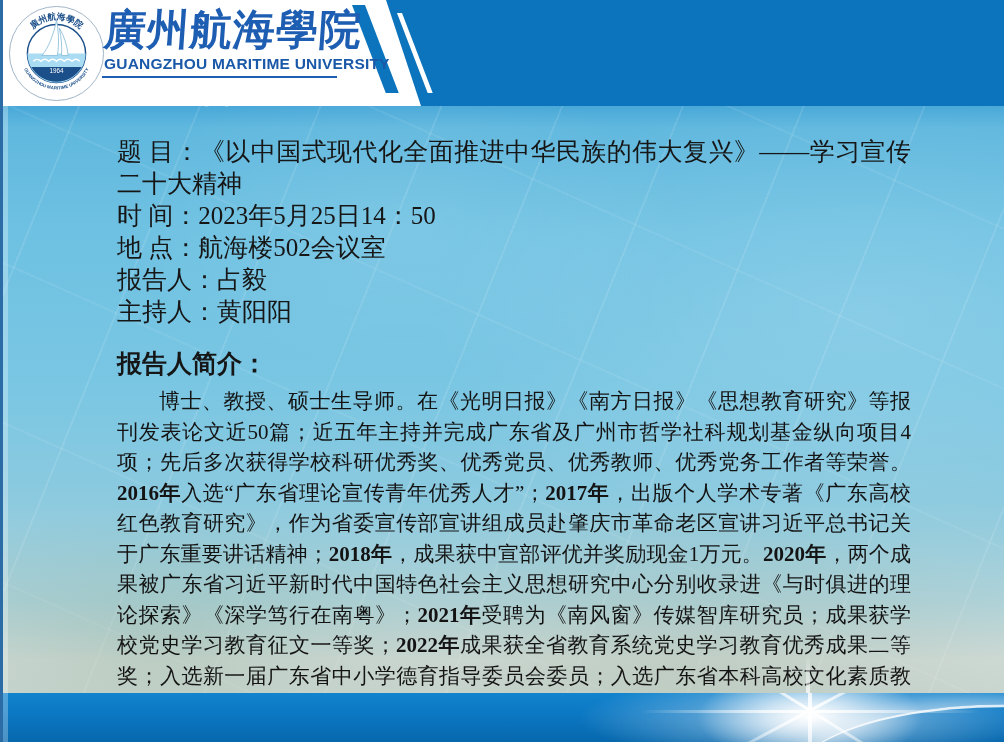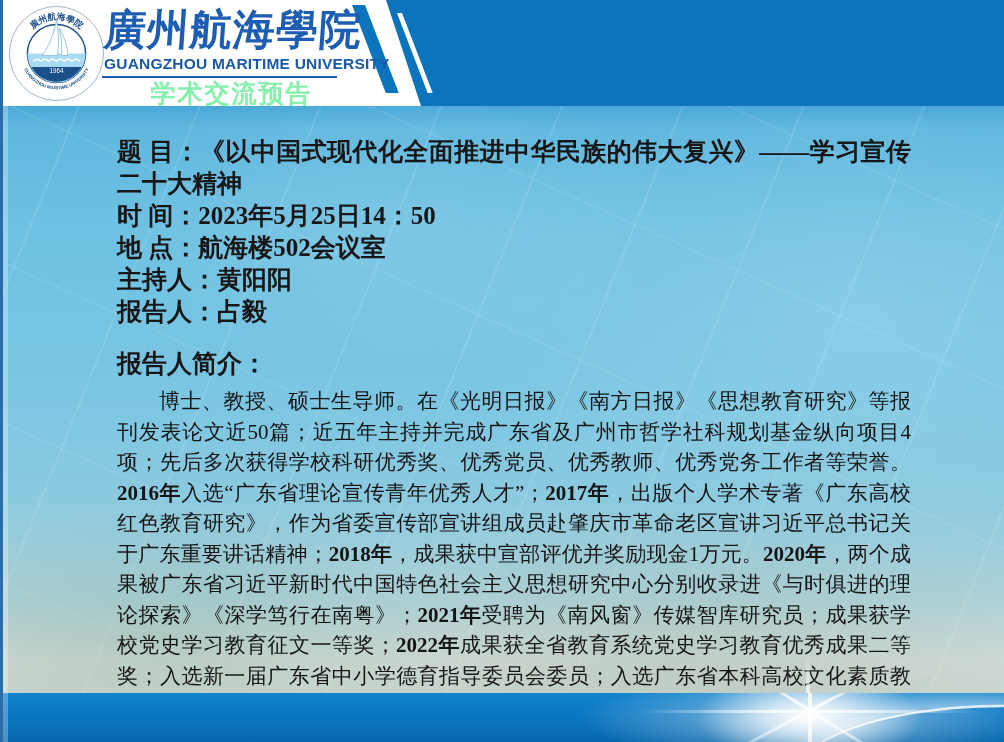--- a/index.html
+++ b/index.html
@@ -44,25 +44,25 @@
     transform:skewX(-4deg);white-space:nowrap;line-height:48px;
   }
   .uni-en{
     position:absolute;left:104px;top:55px;width:260px;
     font-family:"Liberation Sans","DejaVu Sans",sans-serif;
     font-size:15.5px;font-weight:bold;color:#1a58a8;letter-spacing:.2px;white-space:nowrap;
   }
   .header-rule{position:absolute;left:102px;top:76px;width:235px;height:2px;background:#1d5db2;}
   .banner-title{
     position:absolute;left:114px;top:77px;width:235px;text-align:center;
-    font-size:25px;font-weight:bold;color:#86efac;letter-spacing:2px;white-space:nowrap;
+    font-size:25px;font-weight:bold;color:#ffffff;letter-spacing:2px;white-space:nowrap;
   }
   
   .content{position:absolute;left:117px;top:136px;width:794px;z-index:3;color:#161616;}
-  .meta-line{font-size:25px;font-weight:bold;line-height:32px;text-align:justify;}
+  .meta-line{font-size:25px;font-weight:normal;line-height:32px;text-align:justify;}
   .section-heading{font-size:25px;font-weight:bold;line-height:32px;margin-top:20px;}
   .bio{
     font-size:21px;line-height:30.5px;margin-top:6px;
     text-align:justify;text-indent:2em;color:#141414;
   }
   .bio .b{font-weight:bold;}
   
   .footer{
     position:absolute;left:0;bottom:0;width:1004px;height:49px;z-index:4;overflow:hidden;
     background:linear-gradient(180deg,#1283cd 0%,#0b77c2 45%,#0768ad 100%);
@@ -128,22 +128,22 @@
     <div class="uni-cn">廣州航海學院</div>
     <div class="uni-en">GUANGZHOU MARITIME UNIVERSITY</div>
     <div class="header-rule"></div>
     <div class="banner-title">学术交流预告</div>
   </div>
 
   <div class="content">
     <div class="meta-line">题 目：《以中国式现代化全面推进中华民族的伟大复兴》——学习宣传二十大精神</div>
     <div class="meta-line">时 间：2023年5月25日14：50</div>
     <div class="meta-line">地 点：航海楼502会议室</div>
+    <div class="meta-line">报告人：占毅</div>
     <div class="meta-line">主持人：黄阳阳</div>
-    <div class="meta-line">报告人：占毅</div>
     <div class="section-heading">报告人简介：</div>
     <div class="bio"><span>博士、教授、硕士生导师。在《光明日报》《南方日报》《思想教育研究》等报刊发表论文近50篇；近五年主持并完成广东省及广州市哲学社科规划基金纵向项目4项；先后多次获得学校科研优秀奖、优秀党员、优秀教师、优秀党务工作者等荣誉。</span><span class="b">2016年</span><span>入选“广东省理论宣传青年优秀人才”；</span><span class="b">2017年</span><span>，出版个人学术专著《广东高校红色教育研究》，作为省委宣传部宣讲组成员赴肇庆市革命老区宣讲习近平总书记关于广东重要讲话精神；</span><span class="b">2018年</span><span>，成果获中宣部评优并奖励现金1万元。</span><span class="b">2020年</span><span>，两个成果被广东省习近平新时代中国特色社会主义思想研究中心分别收录进《与时俱进的理论探索》《深学笃行在南粤》；</span><span class="b">2021年</span><span>受聘为《南风窗》传媒智库研究员；成果获学校党史学习教育征文一等奖；</span><span class="b">2022年</span><span>成果获全省教育系统党史学习教育优秀成果二等奖；入选新一届广东省中小学德育指导委员会委员；入选广东省本科高校文化素质教育指导委员会委员。</span></div>
   </div>
 
   <div class="ray-up"></div>
   <div class="footer">
     <div class="footer-glow-wide"></div>
     <div class="footer-glow"></div>
     <div class="ray ray-h"></div>
     <div class="ray ray-v"></div>

